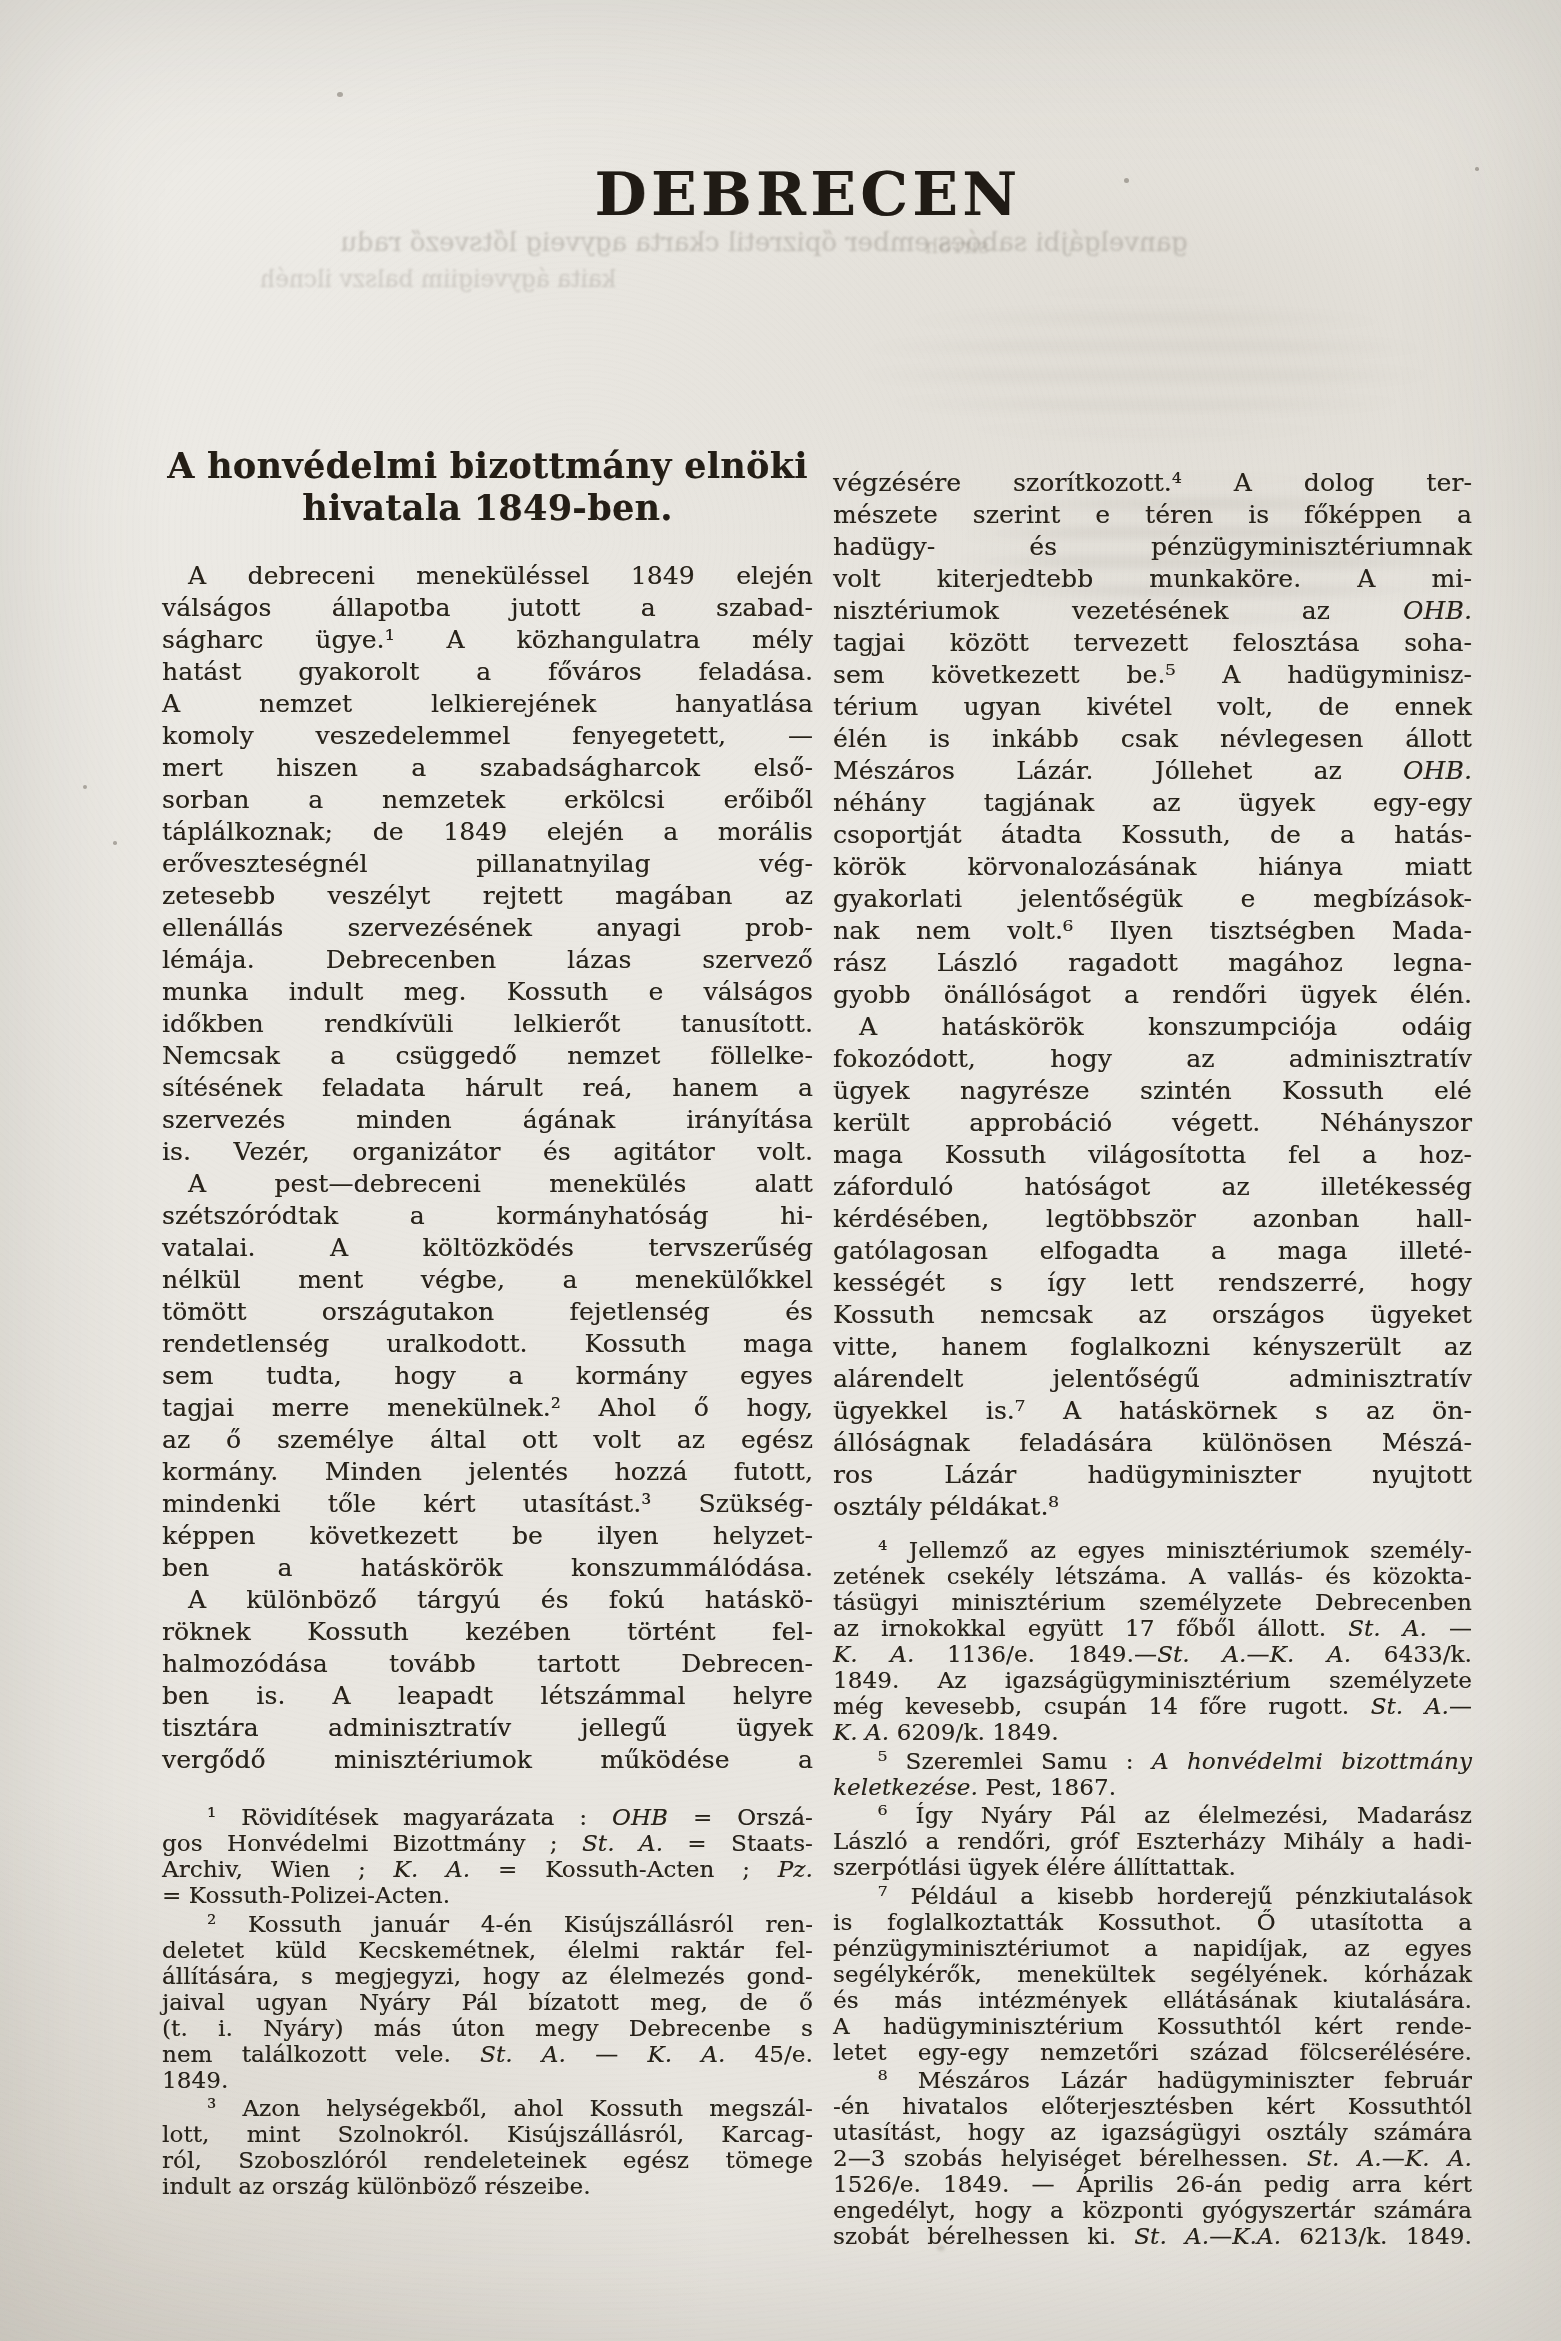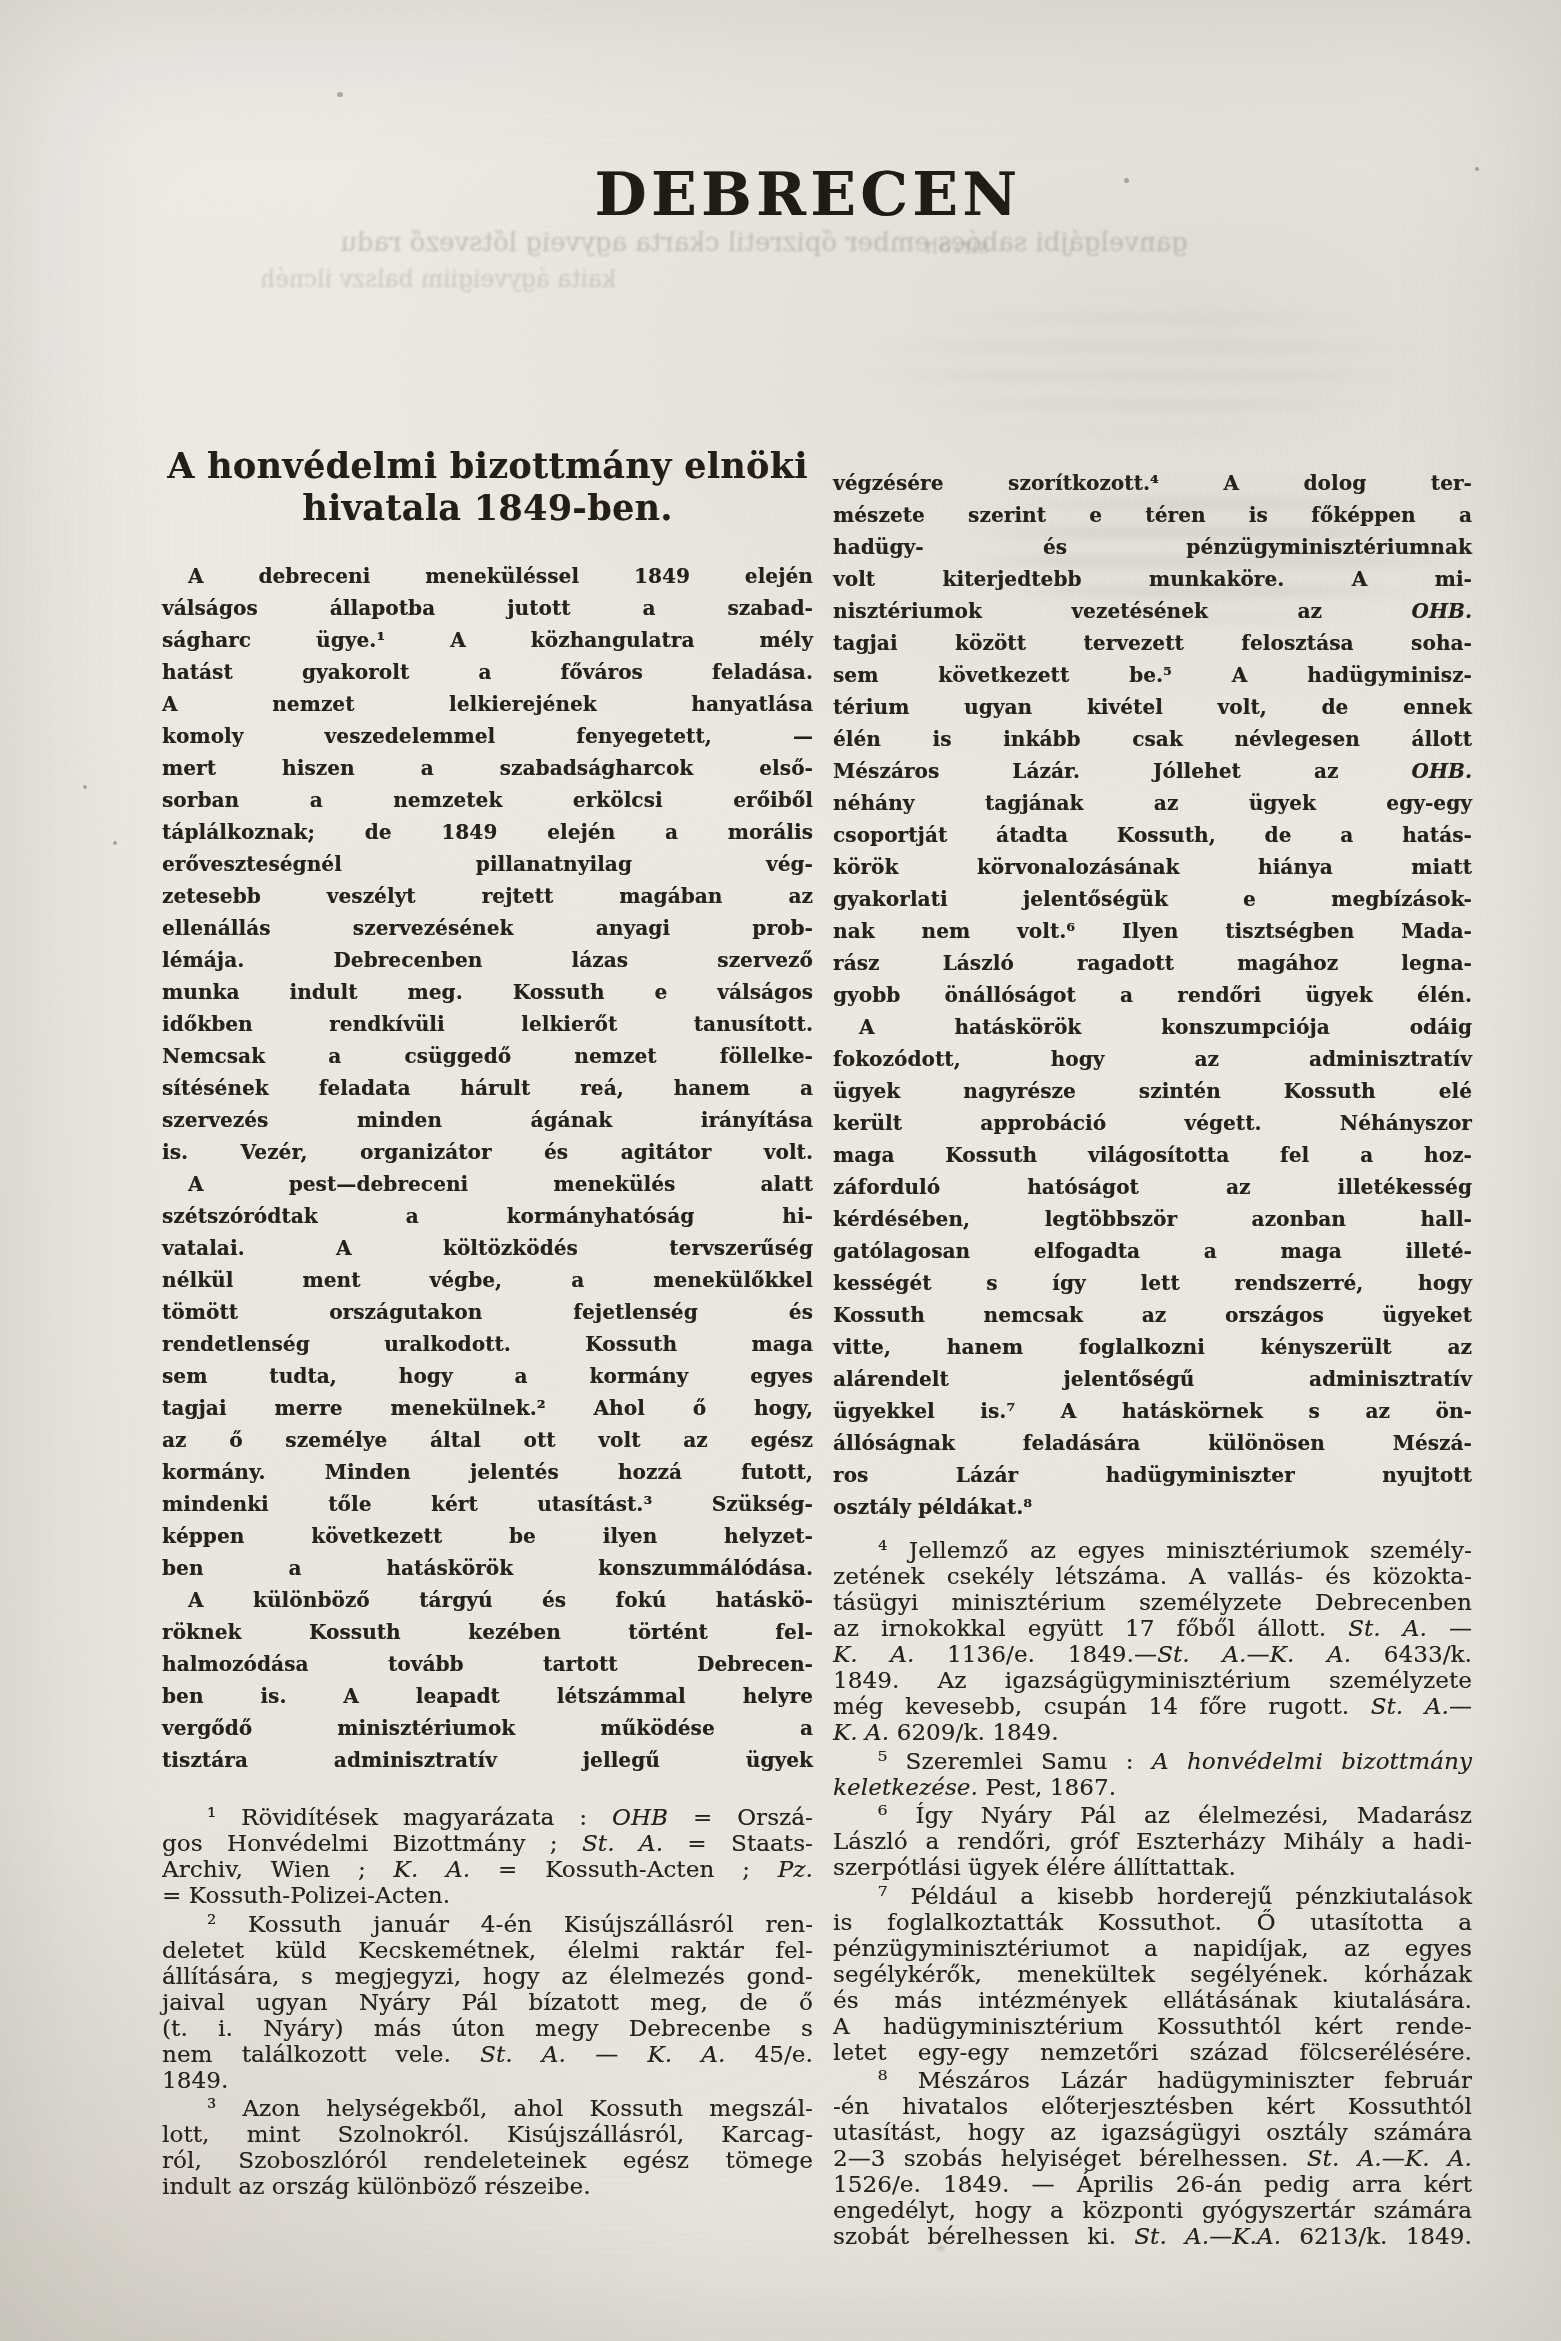--- a/index.html
+++ b/index.html
@@ -25,22 +25,22 @@
     text-shadow:0.3px 0.3px 0.6px rgba(40,33,25,.55);
   }
 
   .col{position:absolute;}
   .col-left{left:162px;top:445px;width:651px;}
   .col-right{left:833px;top:467px;width:639px;}
 
   .heading{font-size:35px;line-height:42px;font-weight:bold;text-align:center;
     letter-spacing:0.3px;color:#241e16;text-shadow:0.3px 0.3px 0.5px rgba(40,33,25,.5);}
 
-  .body{font-size:20px;line-height:32px;letter-spacing:0.1px;
-    text-shadow:0.2px 0.2px 0.4px rgba(45,38,30,.5);font-weight:bold;}
+  .body{font-size:25px;line-height:32px;letter-spacing:0.1px;
+    text-shadow:0.2px 0.2px 0.4px rgba(45,38,30,.5);}
   .col-left .body{margin-top:31px;}
 
   .footnotes{font-size:23px;line-height:26px;letter-spacing:0.1px;
     text-shadow:0.2px 0.2px 0.3px rgba(45,38,30,.5);}
   .col-left .footnotes{margin-top:28px;}
   .col-right .footnotes{margin-top:14px;}
   .footnotes .para{margin-top:2.6px;}
   .footnotes .para:first-child{margin-top:0;}
 
   .line{text-align:justify;text-align-last:justify;white-space:normal;}
@@ -125,22 +125,22 @@
           <div class="line">kormány. Minden jelentés hozzá futott,</div>
           <div class="line">mindenki tőle kért utasítást.³ Szükség-</div>
           <div class="line">képpen következett be ilyen helyzet-</div>
           <div class="line last">ben a hatáskörök konszummálódása.</div>
         </div>
         <div class="para flush-last">
           <div class="line">A különböző tárgyú és fokú hatáskö-</div>
           <div class="line">röknek Kossuth kezében történt fel-</div>
           <div class="line">halmozódása tovább tartott Debrecen-</div>
           <div class="line">ben is. A leapadt létszámmal helyre</div>
+          <div class="line last">tisztára adminisztratív jellegű ügyek</div>
           <div class="line">vergődő minisztériumok működése a</div>
-          <div class="line last">tisztára adminisztratív jellegű ügyek</div>
         </div>
       </div>
     <div class="footnotes">
         <div class="para">
           <div class="line">¹ Rövidítések magyarázata : <i>OHB</i> = Orszá-</div>
           <div class="line">gos Honvédelmi Bizottmány ; <i>St. A.</i> = Staats-</div>
           <div class="line">Archiv, Wien ; <i>K. A.</i> = Kossuth-Acten ; <i>Pz.</i></div>
           <div class="line last">= Kossuth-Polizei-Acten.</div>
         </div>
         <div class="para">

